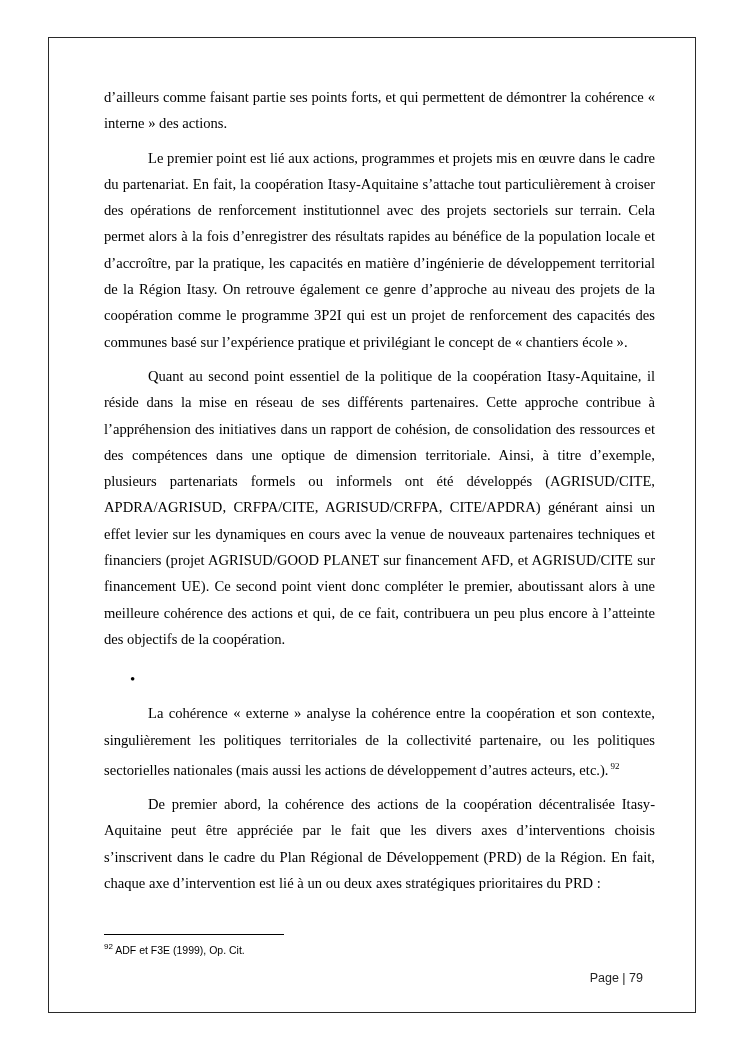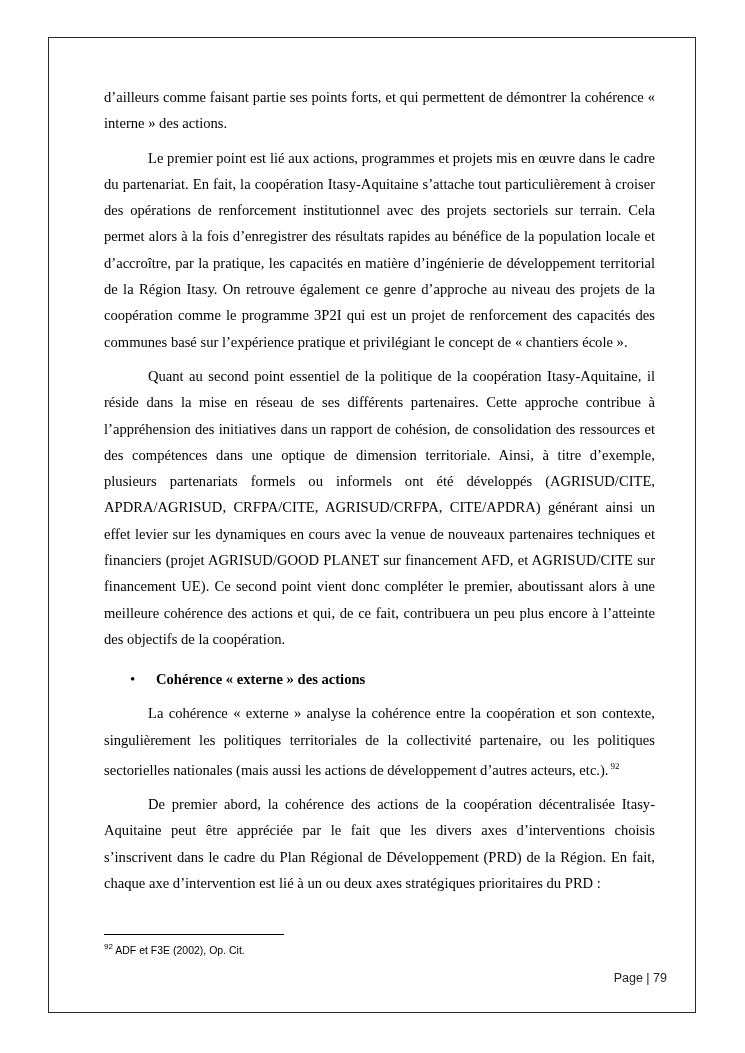--- a/index.html
+++ b/index.html
@@ -87,21 +87,21 @@
     font-family: "Liberation Sans", sans-serif;
     font-size: 10.5px;
     line-height: 14px;
   }
   .footnote-text sup {
     font-size: 8px;
     vertical-align: super;
   }
   .footer {
     position: absolute;
-    left: 116px;
+    left: 92px;
     top: 971px;
     width: 551px;
     text-align: right;
     font-family: "Liberation Sans", sans-serif;
     font-size: 12.5px;
     color: #222;
   }
   sup.fn-ref {
     font-size: 9px;
     vertical-align: super;
@@ -118,31 +118,30 @@
   <div class="content">
 
     <p class="body-par">d’ailleurs comme faisant partie ses points forts, et qui permettent de démontrer la cohérence « interne » des actions.</p>
 
     <p class="body-par indented spaced">Le premier point est lié aux actions, programmes et projets mis en œuvre dans le cadre du partenariat. En fait, la coopération Itasy-Aquitaine s’attache tout particulièrement à croiser des opérations de renforcement institutionnel avec des projets sectoriels sur terrain. Cela permet alors à la fois d’enregistrer des résultats rapides au bénéfice de la population locale et d’accroître, par la pratique, les capacités en matière d’ingénierie de développement territorial de la Région Itasy. On retrouve également ce genre d’approche au niveau des projets de la coopération comme le programme 3P2I qui est un projet de renforcement des capacités des communes basé sur l’expérience pratique et privilégiant le concept de « chantiers école ».</p>
 
     <p class="body-par indented spaced">Quant au second point essentiel de la politique de la coopération Itasy-Aquitaine, il réside dans la mise en réseau de ses différents partenaires. Cette approche contribue à l’appréhension des initiatives dans un rapport de cohésion, de consolidation des ressources et des compétences dans une optique de dimension territoriale. Ainsi, à titre d’exemple, plusieurs partenariats formels ou informels ont été développés (AGRISUD/CITE, APDRA/AGRISUD, CRFPA/CITE, AGRISUD/CRFPA, CITE/APDRA) générant ainsi un effet levier sur les dynamiques en cours avec la venue de nouveaux partenaires techniques et financiers (projet AGRISUD/GOOD PLANET sur financement AFD, et AGRISUD/CITE sur financement UE). Ce second point vient donc compléter le premier, aboutissant alors à une meilleure cohérence des actions et qui, de ce fait, contribuera un peu plus encore à l’atteinte des objectifs de la coopération.</p>
 
     <div class="bullet-row">
       <span class="bullet-mark">•</span>
-      <span class="bullet-text">Cohérence « externe » des actions</span>
     </div>
 
     <p class="body-par indented spaced"><span>La cohérence « externe » analyse la cohérence entre la coopération et son contexte, singulièrement les politiques territoriales de la collectivité partenaire, ou les politiques sectorielles nationales (mais aussi les actions de développement d’autres acteurs, etc.).</span><sup class="fn-ref">92</sup></p>
 
     <p class="body-par indented spaced">De premier abord, la cohérence des actions de la coopération décentralisée Itasy-Aquitaine peut être appréciée par le fait que les divers axes d’interventions choisis s’inscrivent dans le cadre du Plan Régional de Développement (PRD) de la Région. En fait, chaque axe d’intervention est lié à un ou deux axes stratégiques prioritaires du PRD :</p>
 
   </div>
 
   <div class="footnote-area">
     <div class="footnote-rule"></div>
-    <div class="footnote-text"><sup>92</sup><span> ADF et F3E (2002), Op. Cit.</span></div>
+    <div class="footnote-text"><sup>92</sup><span> ADF et F3E (1999), Op. Cit.</span></div>
   </div>
 
   <div class="footer">
     <span>Page | 79</span>
   </div>
 
 </div>
 
 </body></html>

